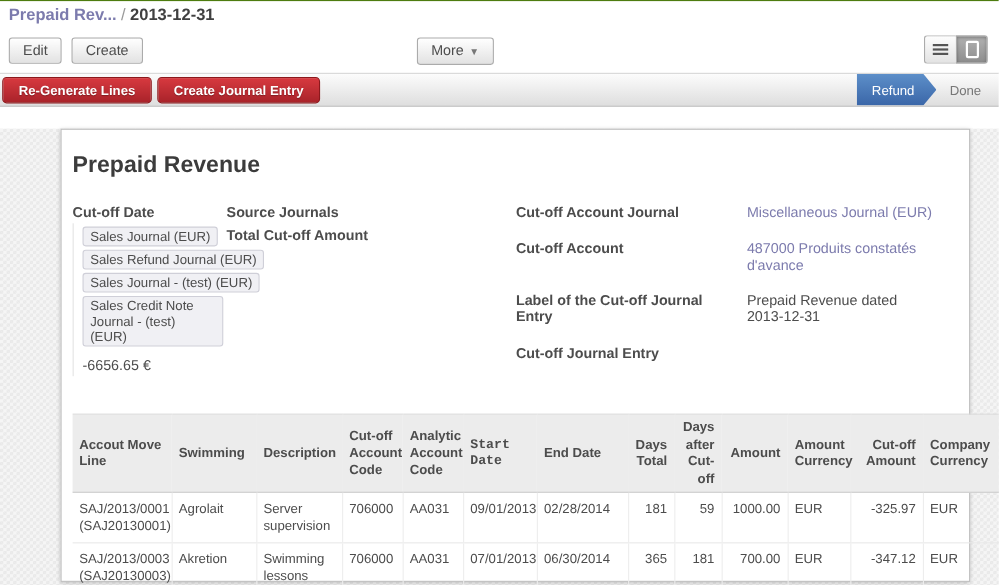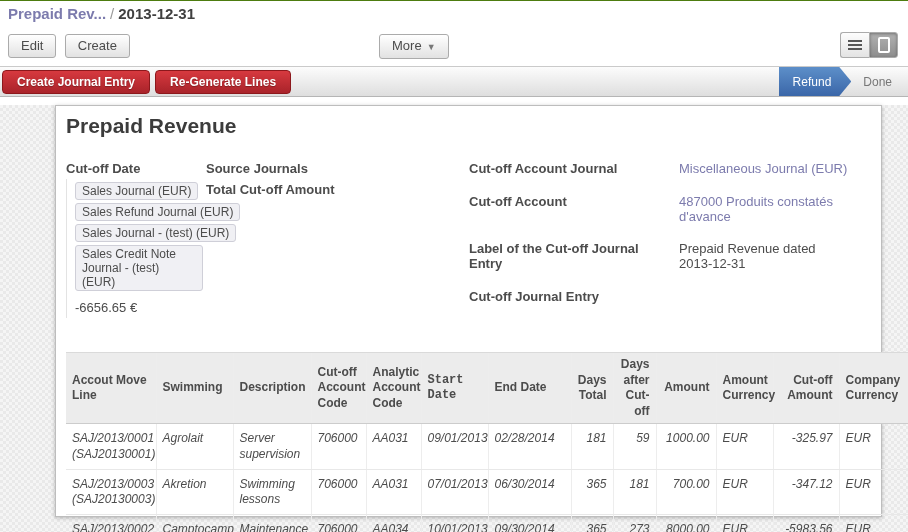--- a/index.html
+++ b/index.html
@@ -66,24 +66,24 @@
   
   .content {
     height:434px;
     background-color:#f5f5f5;
     background-image:
       linear-gradient(45deg,#e9e9e9 25%,transparent 25%,transparent 75%,#e9e9e9 75%),
       linear-gradient(45deg,#e9e9e9 25%,transparent 25%,transparent 75%,#e9e9e9 75%);
     background-size:6px 6px; background-position:0 0,3px 3px;
   }
   .sheet {
-    position:relative; margin-left:55px; margin-top:8px;
+    position:relative; margin-left:55px; margin-top:20px;
     width:827px; height:412px; background:#fff;
     border:1px solid #bdbdbd; box-shadow:0 1px 4px rgba(0,0,0,.25);
-    padding:0 0 0 10px;
+    padding:12px 0 0 10px;
   }
   .sheet-title { font-size:21px; font-weight:bold; color:#3c3c3c; margin:8px 0 20px 0; }
 
   .field-groups { display:flex; }
   .fgroup { display:grid; font-size:13px; }
   .fgroup-left  { width:403px; grid-template-columns:140px 1fr; }
   .fgroup-right { width:380px; grid-template-columns:202px 1fr; }
   .flabel { font-weight:bold; padding:3px 8px 3px 0; }
   .fvalue { padding:3px 0 3px 8px; }
   .fgroup-left .fvalue { border-left:1px solid #e3e3e3; }
@@ -99,21 +99,21 @@
 
   
   .o2m-table { margin-top:34px; width:843px; border-collapse:collapse; table-layout:fixed; font-size:12px; }
   .o2m-table th {
     background:#ececec; font-weight:bold; text-align:left; color:#4c4c4c;
     border-top:1px solid #dadada; border-bottom:1px solid #cccccc;
     padding:4px 6px; vertical-align:middle; line-height:1.3;
   }
   .o2m-table td {
     padding:7px 6px 6px 6px; vertical-align:top; line-height:1.3;
-    border-bottom:1px solid #e8e8e8; background:transparent;font-style:italic;
+    border-bottom:1px solid #e8e8e8; background:transparent;
   }
   .o2m-table td + td, .o2m-table th + th { border-left:1px solid #ededed; }
   .o2m-table .num { text-align:right; }
 </style>
 </head>
 <body>
 
 <div class="topbar">
   <div class="breadcrumb">
     <span class="bc-link">Prepaid Rev...</span><span class="bc-sep">/</span><span class="bc-current">2013-12-31</span>
@@ -129,22 +129,22 @@
     <span class="sw-btn">
         <span class="icon-list"></span>
       </span>
     <span class="sw-btn active">
         <span class="icon-form"></span>
       </span>
   </div>
 </div>
 
 <div class="statusbar">
+  <span class="btn-danger">Re-Generate Lines</span>
   <span class="btn-danger">Create Journal Entry</span>
-  <span class="btn-danger">Re-Generate Lines</span>
   <span class="status-states">
     <span class="state-arrow">Refund</span>
     <span class="state-plain">Done</span>
   </span>
 </div>
 
 <div class="content">
   <div class="sheet">
     <div class="sheet-title">Prepaid Revenue</div>
 

